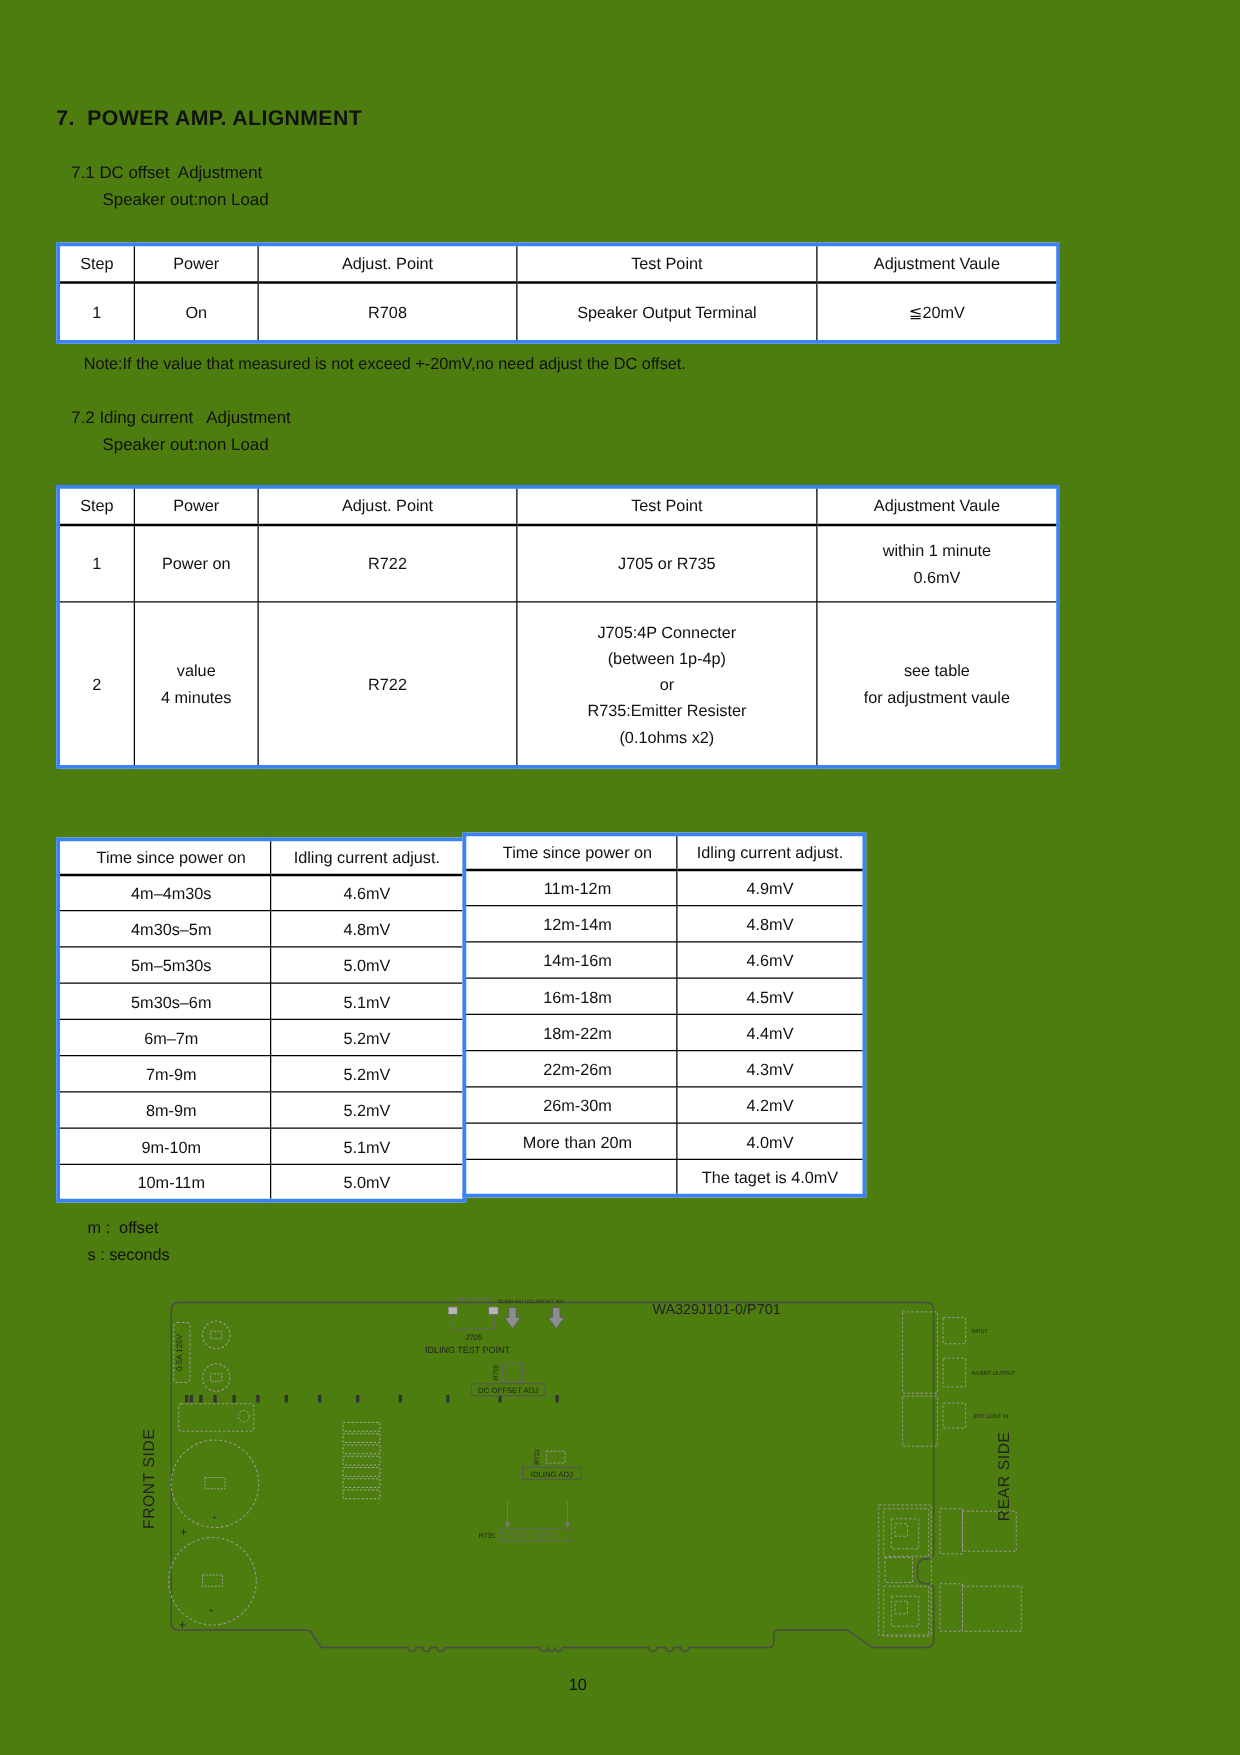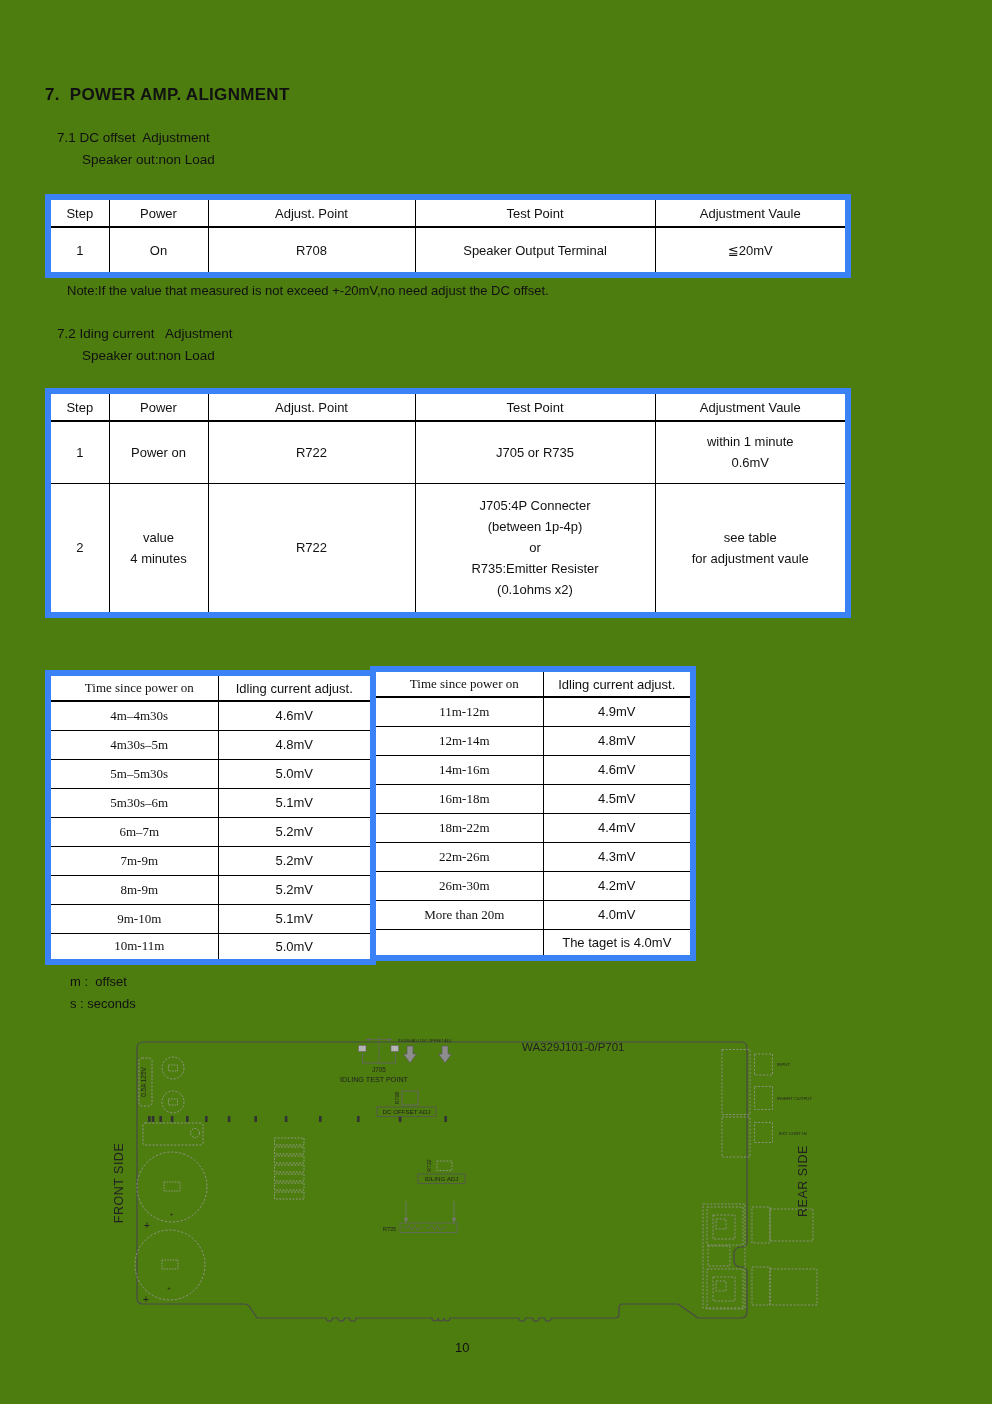--- a/index.html
+++ b/index.html
@@ -4,25 +4,25 @@
 <style>
   html,body{margin:0;padding:0;background:#fff;}
   .page{position:relative;width:992px;height:1404px;background:#4d7c0f;overflow:hidden;
         font-family:"Liberation Sans",sans-serif;color:#111;}
   .abs{position:absolute;}
   .pre{white-space:pre;}
   .title{font-size:17px;font-weight:bold;letter-spacing:.3px;}
   .h2{font-size:13.5px;}
   .body-txt{font-size:13px;}
   table{border-collapse:collapse;table-layout:fixed;}
-  .t{position:absolute;border:6px solid #3b82f6;font-size:13px;background:#fff;}
+  .t{position:absolute;border:3px solid #3b82f6;font-size:13px;background:#fff;}
   .t th,.t td{border:1px solid #000;font-weight:normal;text-align:center;
               vertical-align:middle;padding:0;color:#111;}
   .t tr.head th{border-bottom:2px solid #000;}
-  .la{text-align:center;padding-left:10px !important;font-family:Liberation Serif, serif;}
+  .la{text-align:center;padding-left:10px !important;}
   .ln{line-height:21px;}
   svg text{fill:#222;}
 </style>
 </head>
 <body>
 
 <div class="page">
 
   <div class="abs title pre" style="left:45px;top:85px">7.  POWER AMP. ALIGNMENT</div>
 

